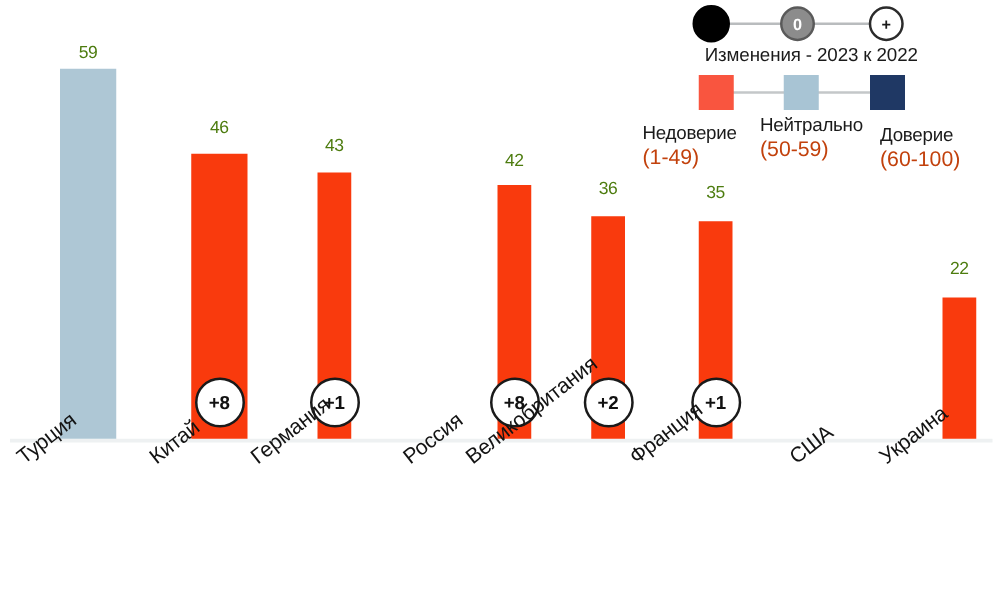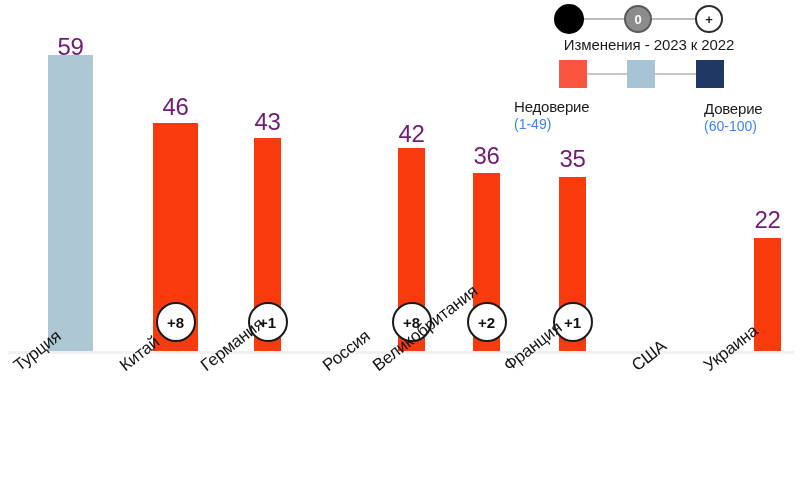--- a/index.html
+++ b/index.html
@@ -55,22 +55,22 @@
     background: #f93a0d;
   }
   .bar.neutral-bar {
     background: #aec7d5;
   }
 
   .bar-value {
     position: absolute;
     left: 50%;
     transform: translateX(-50%);
-    font-size: 24px;
-    color: #701a75;
+    font-size: 14px;
+    color: #4d7c0f;
     white-space: nowrap;
     letter-spacing: -0.3px;
   }
 
   .badge {
     position: absolute;
     left: 50%;
     transform: translateX(-50%);
     width: 40px;
     height: 40px;
@@ -220,22 +220,22 @@
   }
   .legend-item .li-label {
     display: block;
     font-size: 15px;
     color: #1a1a1a;
     white-space: nowrap;
     letter-spacing: -0.2px;
   }
   .legend-item .li-range {
     display: block;
-    font-size: 14px;
-    color: #3b82f6;
+    font-size: 17px;
+    color: #c2410c;
     white-space: nowrap;
     margin-top: 1px;
   }
   .legend-item.li1 { left: 2px;  top: 6px; }
   .legend-item.li2 { left: 96px; top: 0px; }
   .legend-item.li3 { left: 192px; top: 8px; }
 </style>
 </head>
 <body>
 
@@ -315,20 +315,24 @@
       <div class="swatch s1"></div>
       <div class="swatch s2"></div>
       <div class="swatch s3"></div>
     </div>
 
     <div class="legend-items">
       <div class="legend-item li1">
         <span class="li-label">Недоверие</span>
         <span class="li-range">(1-49)</span>
       </div>
+      <div class="legend-item li2">
+        <span class="li-label">Нейтрально</span>
+        <span class="li-range">(50-59)</span>
+      </div>
       <div class="legend-item li3">
         <span class="li-label">Доверие</span>
         <span class="li-range">(60-100)</span>
       </div>
     </div>
 
   </div>
 
 </div>
 

